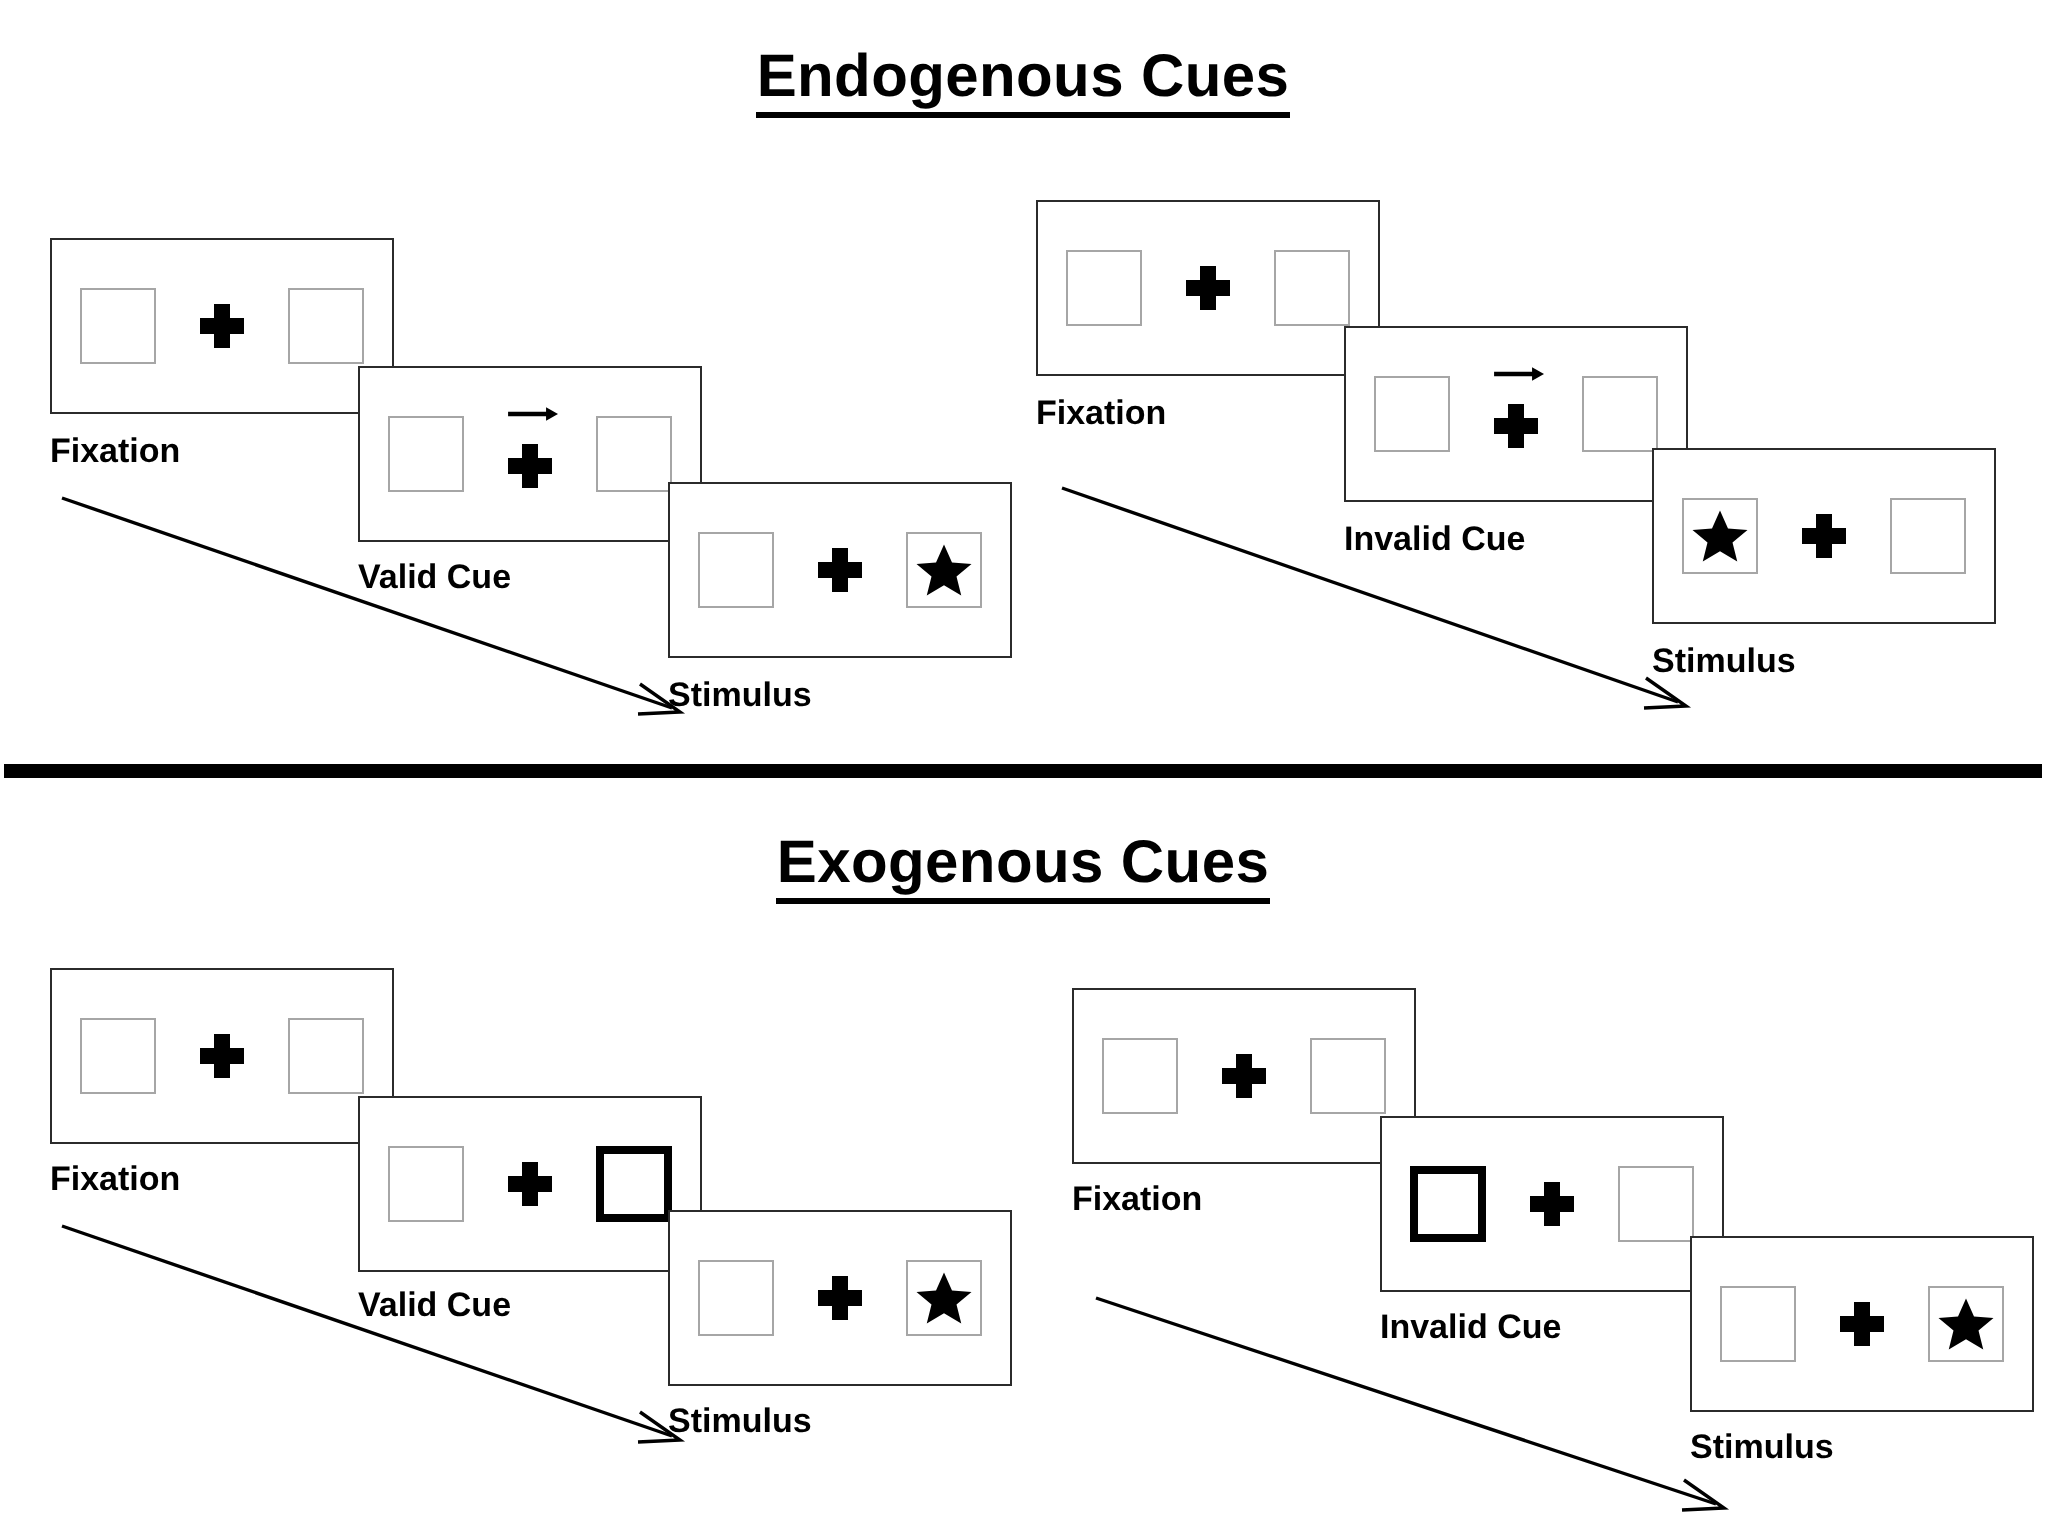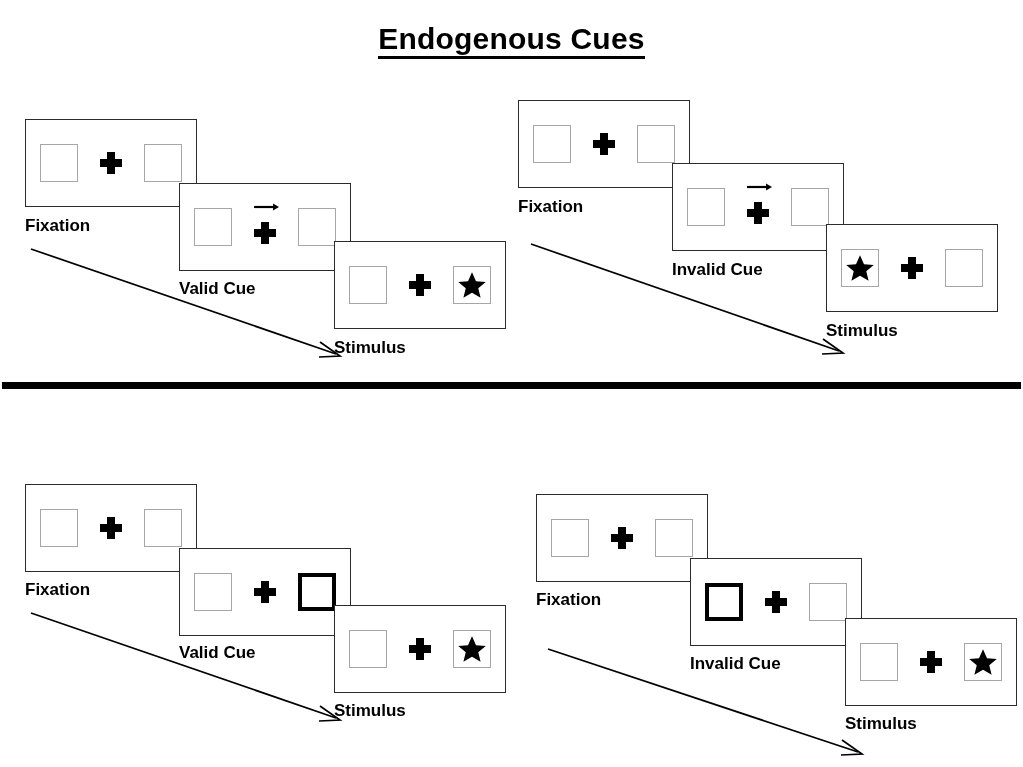--- a/index.html
+++ b/index.html
@@ -216,20 +216,23 @@
   </div>
   <div class="panel-label" style="left:826px;top:321px;width:172px;">Stimulus</div>
 
   <svg class="time-arrow" style="left:528px;top:239px;width:323px;height:122px;" viewBox="0 0 323 122">
     <line x1="3" y1="5" x2="311" y2="112" stroke="#000" stroke-width="1.7"></line>
     <polyline points="295,100 315,114 294,115" fill="none" stroke="#000" stroke-width="1.7"></polyline>
   </svg>
 
   <div class="divider" id="main-divider"></div>
 
+  <div class="section-title" id="title-exogenous">
+    <span>Exogenous Cues</span>
+  </div>
 
   <div class="frame" style="left:25px;top:484px;width:172px;height:88px;">
     <div class="frame-inner">
       <div class="box"></div>
       <div class="cross-wrap">
         <div class="cross"></div>
       </div>
       <div class="box"></div>
     </div>
   </div>

